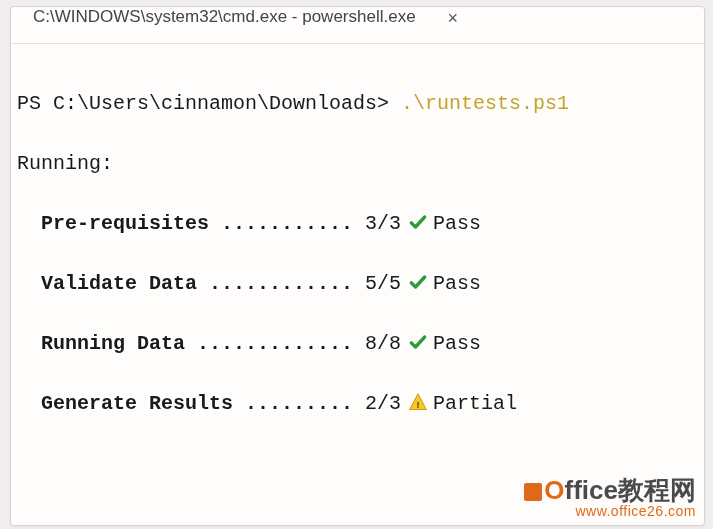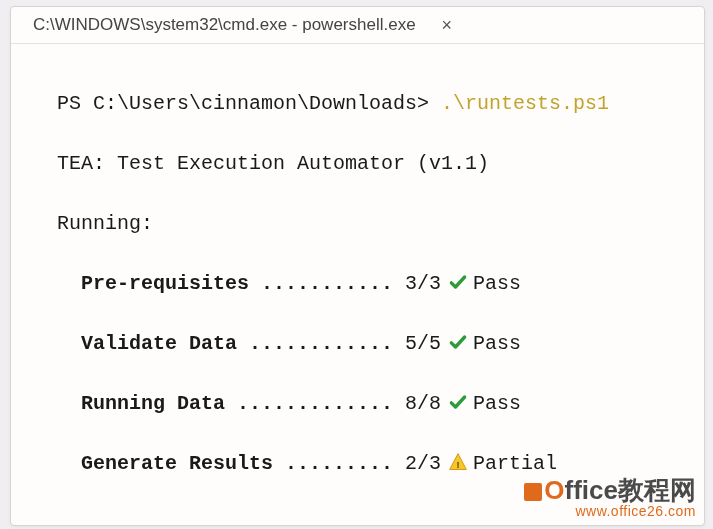--- a/index.html
+++ b/index.html
@@ -22,22 +22,22 @@
     border-radius: 4px;
     box-shadow: 0 1px 3px rgba(0,0,0,0.06);
     overflow: hidden;
   }
   .tab {
     position: absolute;
     left: 18px;
     top: 0px;
     height: 36px;
     display: flex;
-    align-items: center;
-    gap: 22px;
+    align-items: flex-start;
+    gap: 28px;
     font-family: -apple-system, "Segoe UI", sans-serif;
     font-size: 17px;
     color: #444;
     padding: 0 8px 0 4px;
   }
   .tab-close {
     font-size: 18px;
     color: #555;
     line-height: 1;
     padding: 2px 4px;
@@ -54,21 +54,20 @@
     position: absolute;
     left: 0;
     right: 0;
     top: 46px;
     bottom: 0;
     padding: 6px 10px 6px 6px;
     font-size: 20px;
     line-height: 30px;
     color: #1a1a1a;
     white-space: pre;
-    margin-left: 40px;
   }
   .cmd { color: #c2a32b; }
   .term-line { display: block; }
   .test-row {
     display: flex;
     align-items: baseline;
   }
   .test-row .pad { width: 2ch; }
   .test-row .label { min-width: 0; font-weight: bold; }
   .test-row .count { margin-left: 0; text-align: center; }
@@ -110,21 +109,20 @@
 <div class="window">
 
   <div class="tab">
     <span>C:\WINDOWS\system32\cmd.exe - powershell.exe</span>
     <span class="tab-close">×</span>
   </div>
   <div class="titlebar-border"></div>
 
   <div class="terminal">
 <span class="term-line"><span>PS C:\Users\cinnamon\Downloads&gt; </span><span class="cmd">.\runtests.ps1</span></span>
-<span class="term-line">TEA: Test Execution Automator (v1.1)</span>
 <span class="term-line">Running:</span>
 <span class="term-line test-row"><span class="pad">  </span><span class="label">Pre-requisites ........... </span><span class="count">3/3</span><span class="icon check"><svg viewBox="0 0 24 24">
             <path d="M4 13 L9 18 L20 6"></path>
           </svg></span><span>Pass</span></span>
 <span class="term-line test-row"><span class="pad">  </span><span class="label">Validate Data ............ </span><span class="count">5/5</span><span class="icon check"><svg viewBox="0 0 24 24">
             <path d="M4 13 L9 18 L20 6"></path>
           </svg></span><span>Pass</span></span>
 <span class="term-line test-row"><span class="pad">  </span><span class="label">Running Data ............. </span><span class="count">8/8</span><span class="icon check"><svg viewBox="0 0 24 24">
             <path d="M4 13 L9 18 L20 6"></path>
           </svg></span><span>Pass</span></span>

